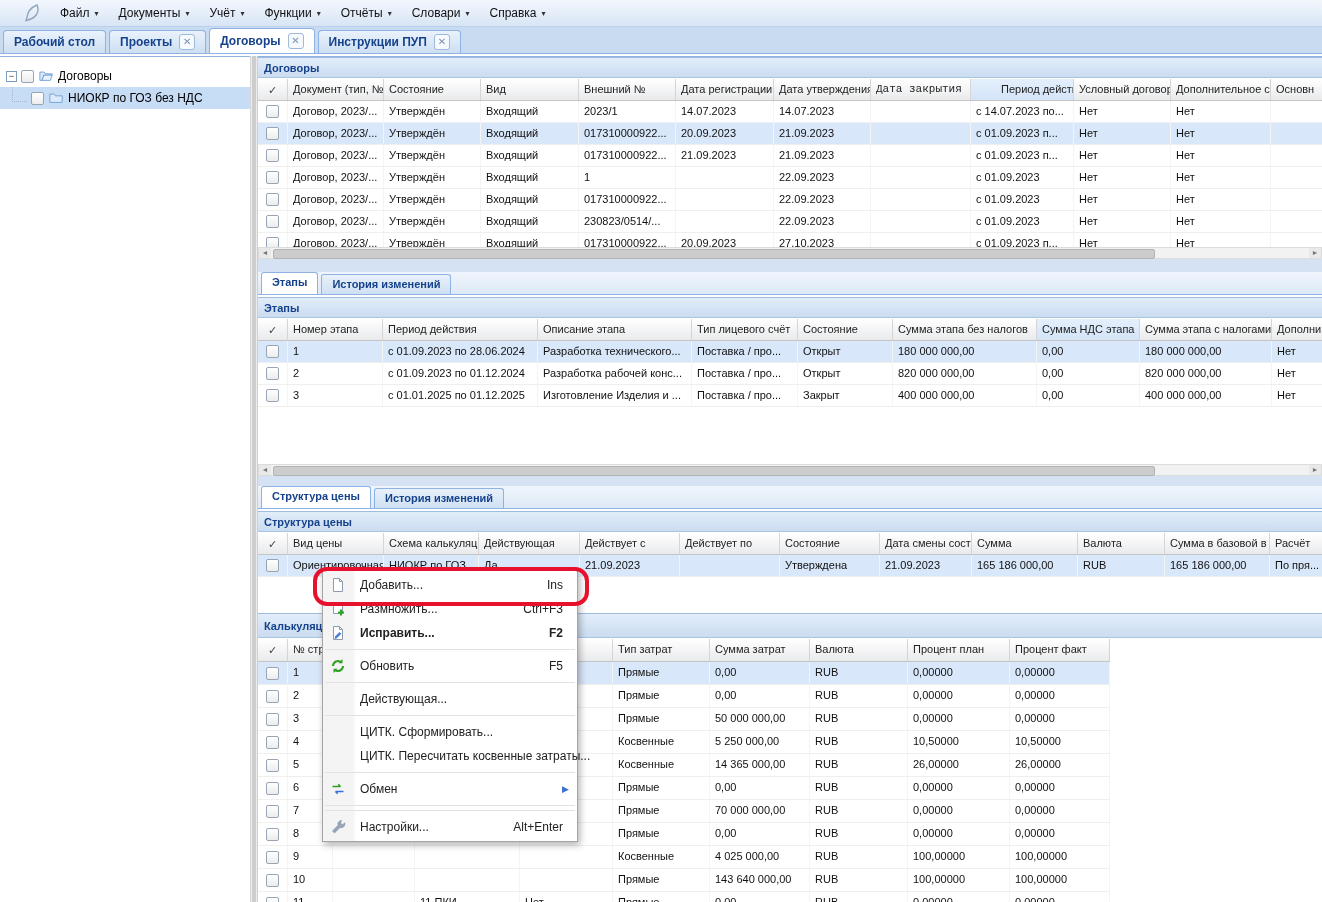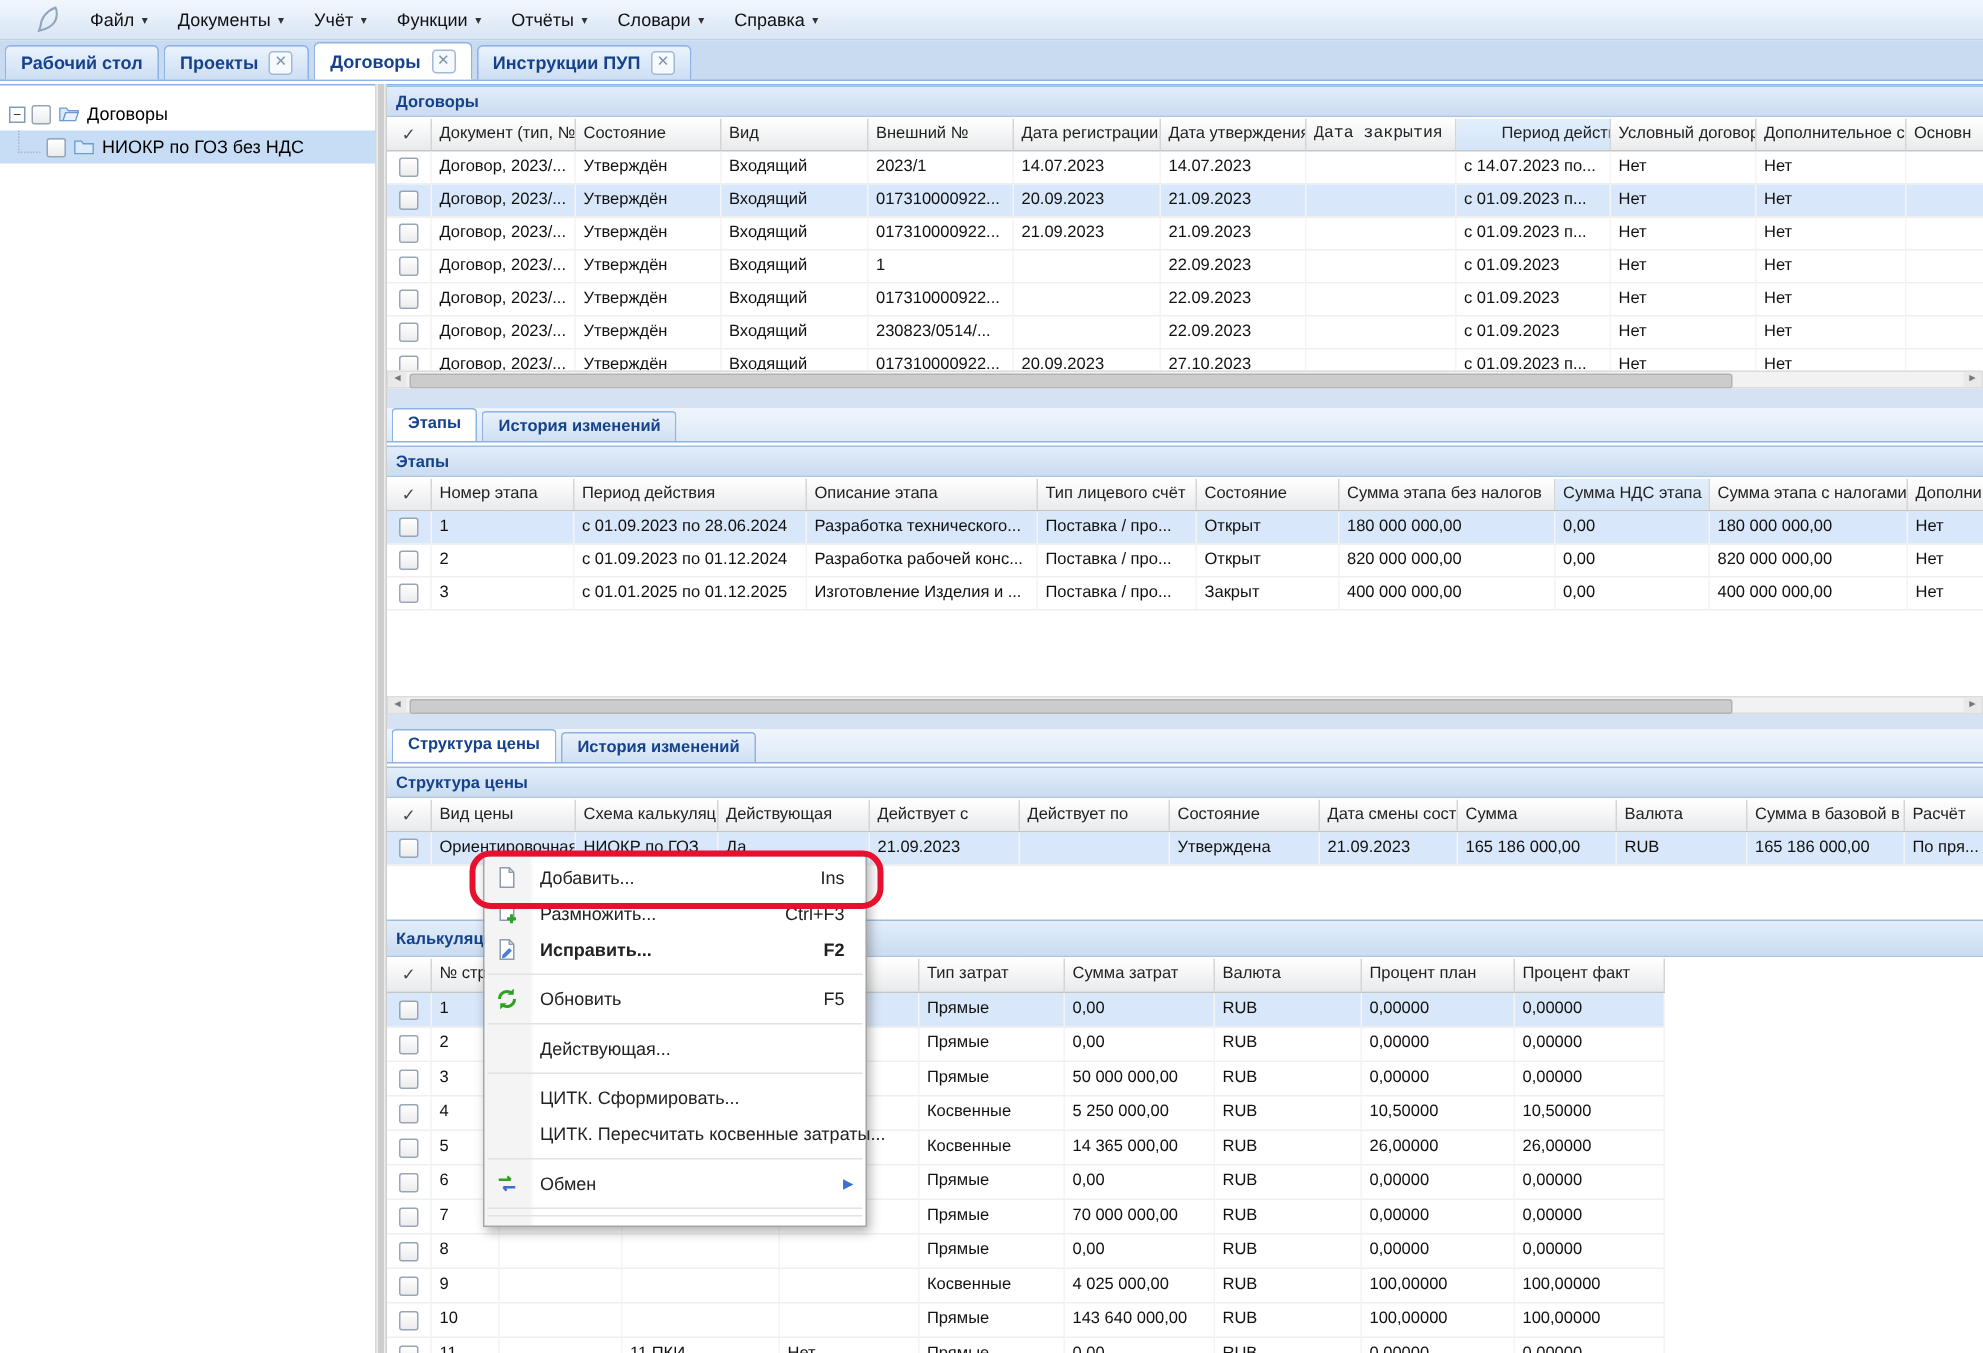--- a/index.html
+++ b/index.html
@@ -681,13 +681,22 @@
         <svg viewBox="0 0 16 16">
           <path d="M2.5 5.5h8M10.5 5.5l-2.2-2.2" fill="none" stroke="#2ea121" stroke-width="1.6"></path>
           <path d="M13.5 10.5h-8M5.5 10.5l2.2 2.2" fill="none" stroke="#3b6fd4" stroke-width="1.6"></path>
         </svg>
       </span>
       <span class="ctx-label">Обмен</span>
       <span class="ctx-sub">▶</span>
     </div>
     <div class="ctx-sep"></div>
     <div class="ctx-sep"></div>
+    <div class="ctx-item">
+      <span class="ctx-ico">
+        <svg viewBox="0 0 16 16">
+          <path d="M11.5 1.5a3.6 3.6 0 0 0-3.4 4.8L2.5 12l2 2 5.6-5.6a3.6 3.6 0 0 0 4.6-4.6L12.5 6 10.5 4z" fill="#98a6b8" stroke="#7c8ca0" stroke-width=".6"></path>
+        </svg>
+      </span>
+      <span class="ctx-label">Настройки...</span>
+      <span class="ctx-sc">Alt+Enter</span>
+    </div>
   </div>
 
 </body></html>

